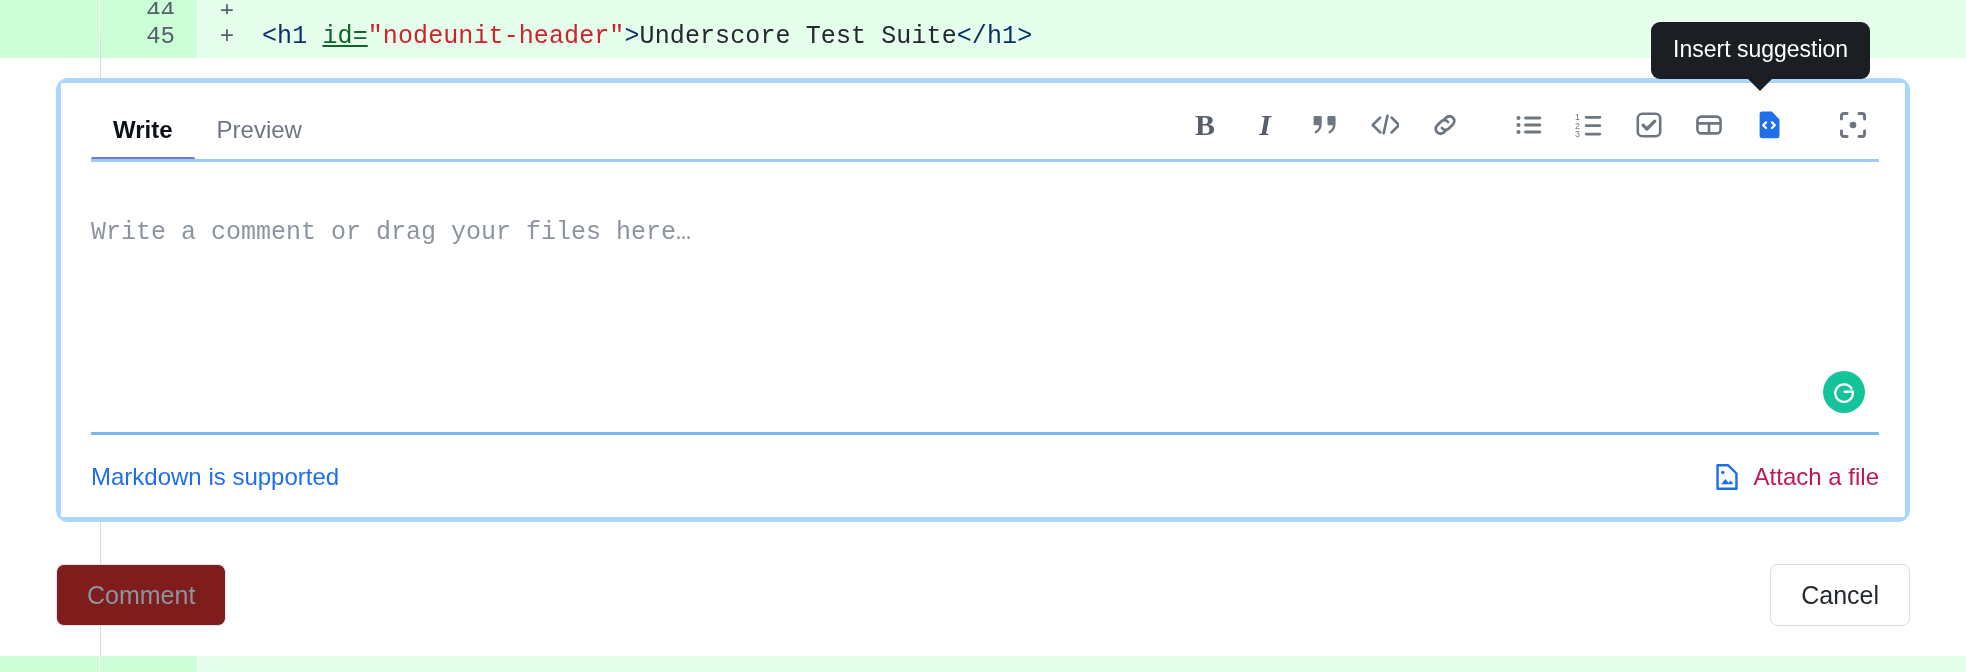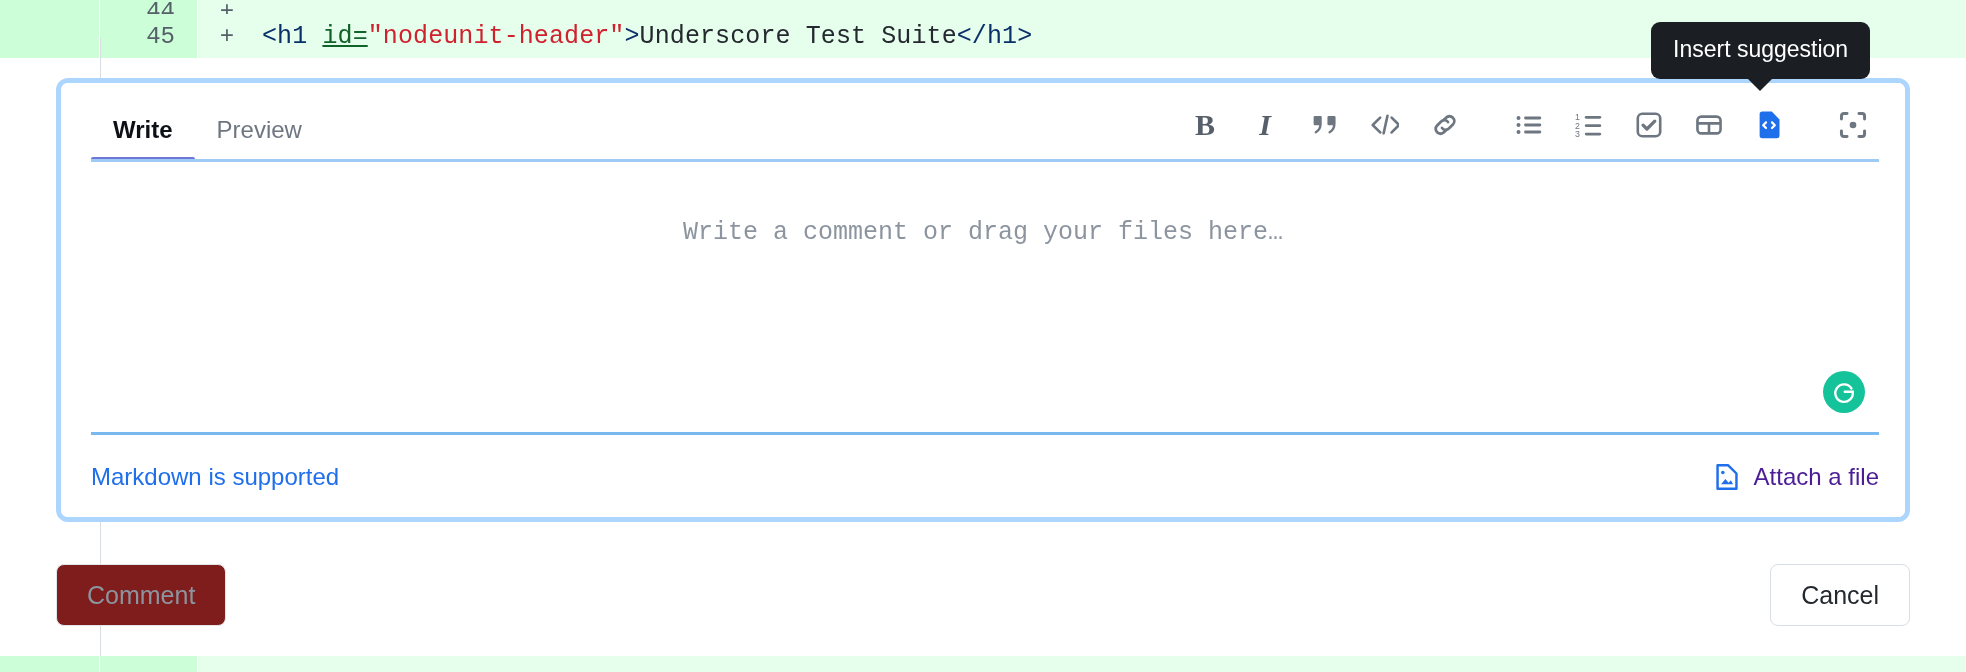--- a/index.html
+++ b/index.html
@@ -92,24 +92,23 @@
     top: 78px;
     width: 1854px;
     height: 444px;
     border: 5px solid #add6ff;
     border-radius: 12px;
     background: #ffffff;
   }
   .comment-inner {
     position: absolute;
     inset: 0;
-    border-radius: 7px;
+    border-radius: 2px;
     background: #ffffff;
     overflow: hidden;
-    text-align: center;
   }
 
   
   .head-row {
     position: relative;
     height: 76px;
     display: flex;
     align-items: flex-end;
     padding: 0 26px 0 30px;
   }
@@ -215,21 +214,21 @@
     color: #1f6feb;
     cursor: pointer;
     white-space: nowrap;
   }
   .attach {
     margin-left: auto;
     display: flex;
     align-items: center;
     gap: 13px;
     font-size: 24px;
-    color: #4c1d95;
+    color: #be185d;
     cursor: pointer;
     white-space: nowrap;
   }
   .attach svg { display: block; }
 
   
   .tooltip {
     position: absolute;
     left: 1643px;
     top: 22px;

